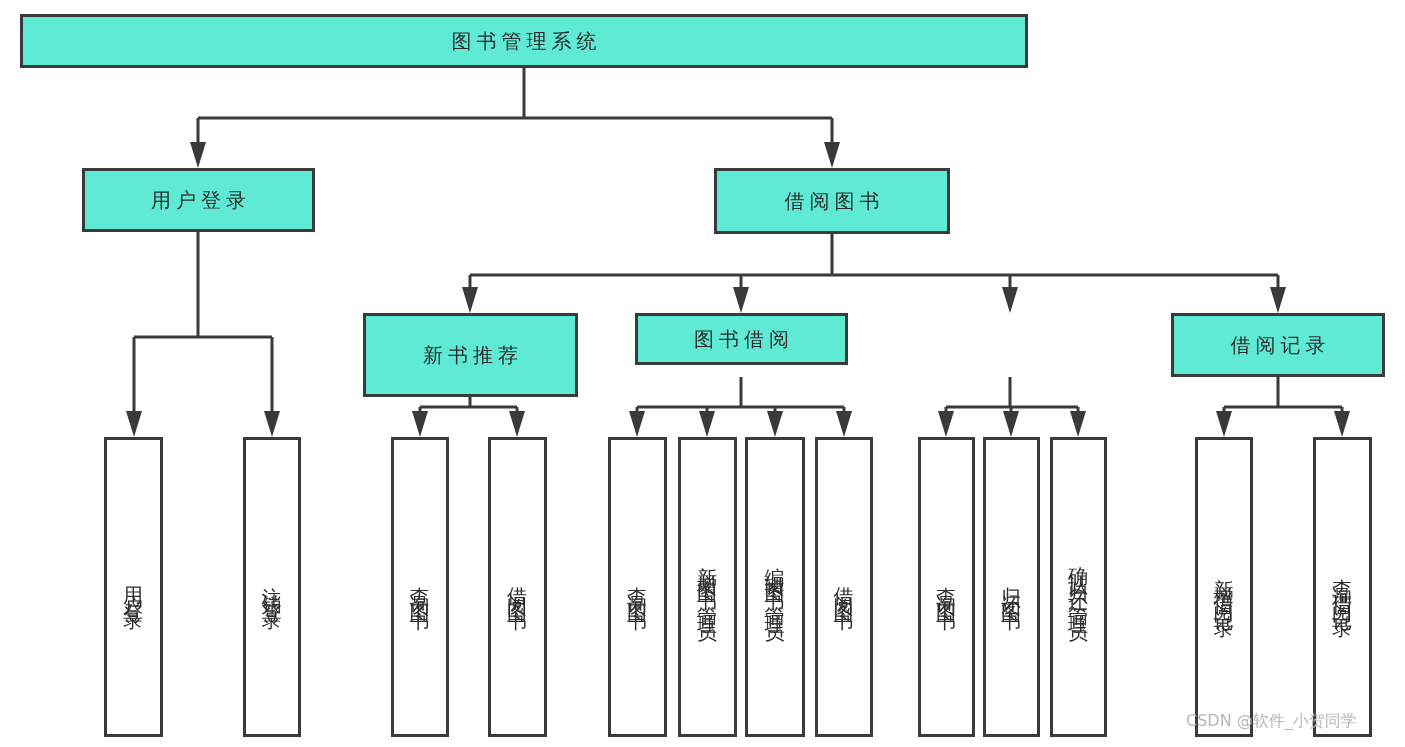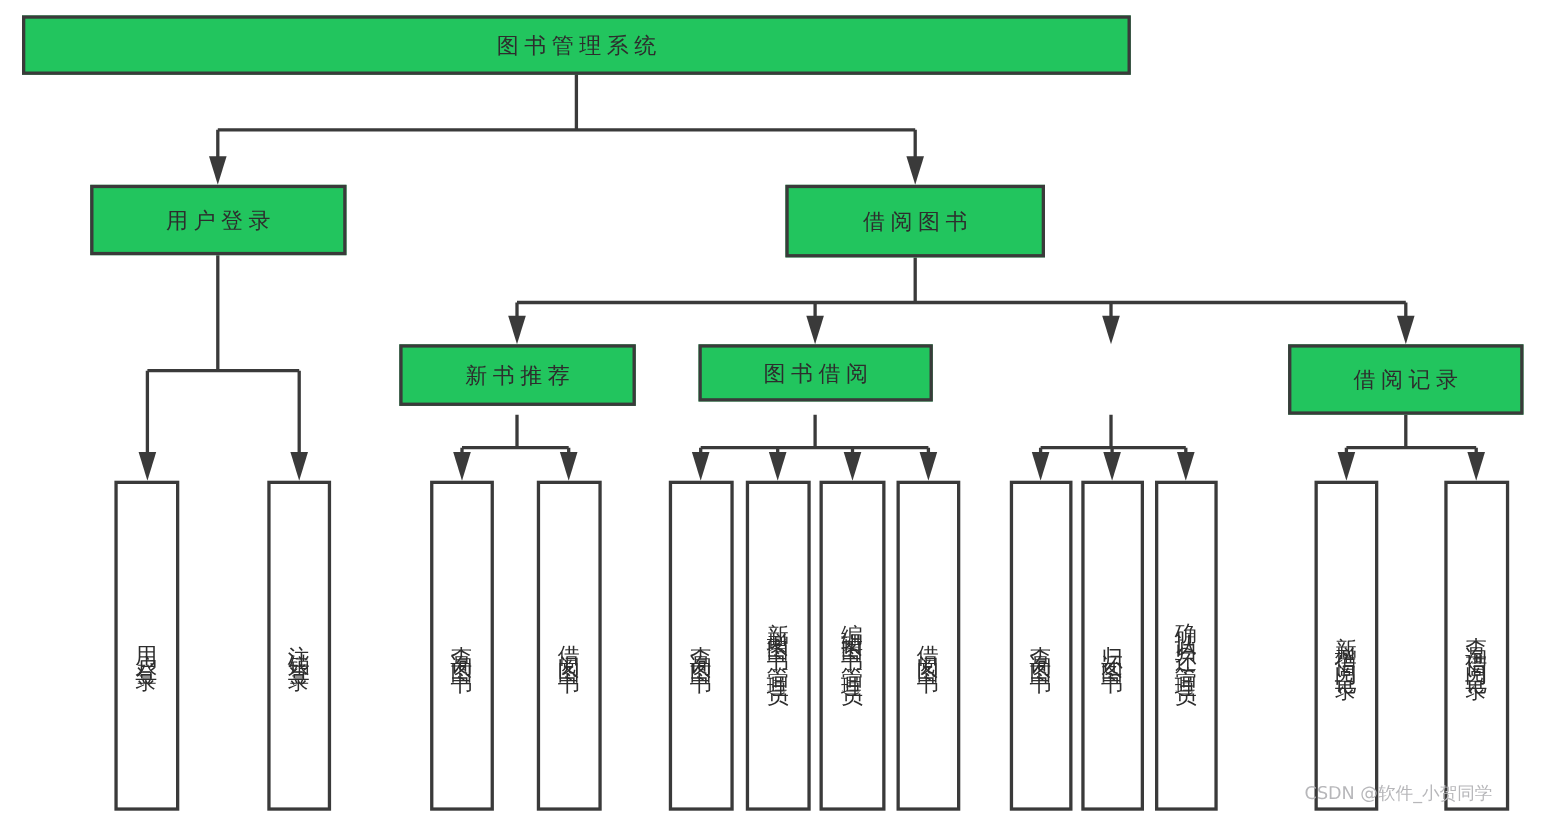--- a/index.html
+++ b/index.html
@@ -17,21 +17,21 @@
     font-family:"DejaVu Sans","Liberation Sans",sans-serif;
     overflow:hidden;
   }
   svg.wires{position:absolute;left:0;top:0;z-index:1;}
   svg.wires path{stroke:var(--line);stroke-width:3;fill:none;}
   svg.wires polygon{fill:var(--line);stroke:none;}
   .hbox{
     position:absolute;
     box-sizing:border-box;
     border:3px solid var(--line);
-    background:#22c55e;
+    background:#5eead4;
     display:flex;align-items:center;justify-content:center;
     z-index:2;
   }
   .hbox span{
     font-size:20px;
     letter-spacing:5px;
     color:var(--text);
     white-space:nowrap;
     text-indent:5px; 
   }
@@ -120,21 +120,21 @@
     <span>图书管理系统</span>
   </div>
 
   <div class="hbox" style="left:82px;top:168px;width:233px;height:64px">
     <span>用户登录</span>
   </div>
   <div class="hbox" style="left:714px;top:168px;width:236px;height:66px">
     <span>借阅图书</span>
   </div>
 
-  <div class="hbox" style="left:363px;top:313px;width:215px;height:56px">
+  <div class="hbox" style="left:363px;top:313px;width:215px;height:84px">
     <span>新书推荐</span>
   </div>
   <div class="hbox" style="left:635px;top:313px;width:213px;height:52px">
     <span>图书借阅</span>
   </div>
   <div class="hbox" style="left:1171px;top:313px;width:214px;height:64px">
     <span>借阅记录</span>
   </div>
 
   <div class="vbox" style="left:104px;width:59px">

